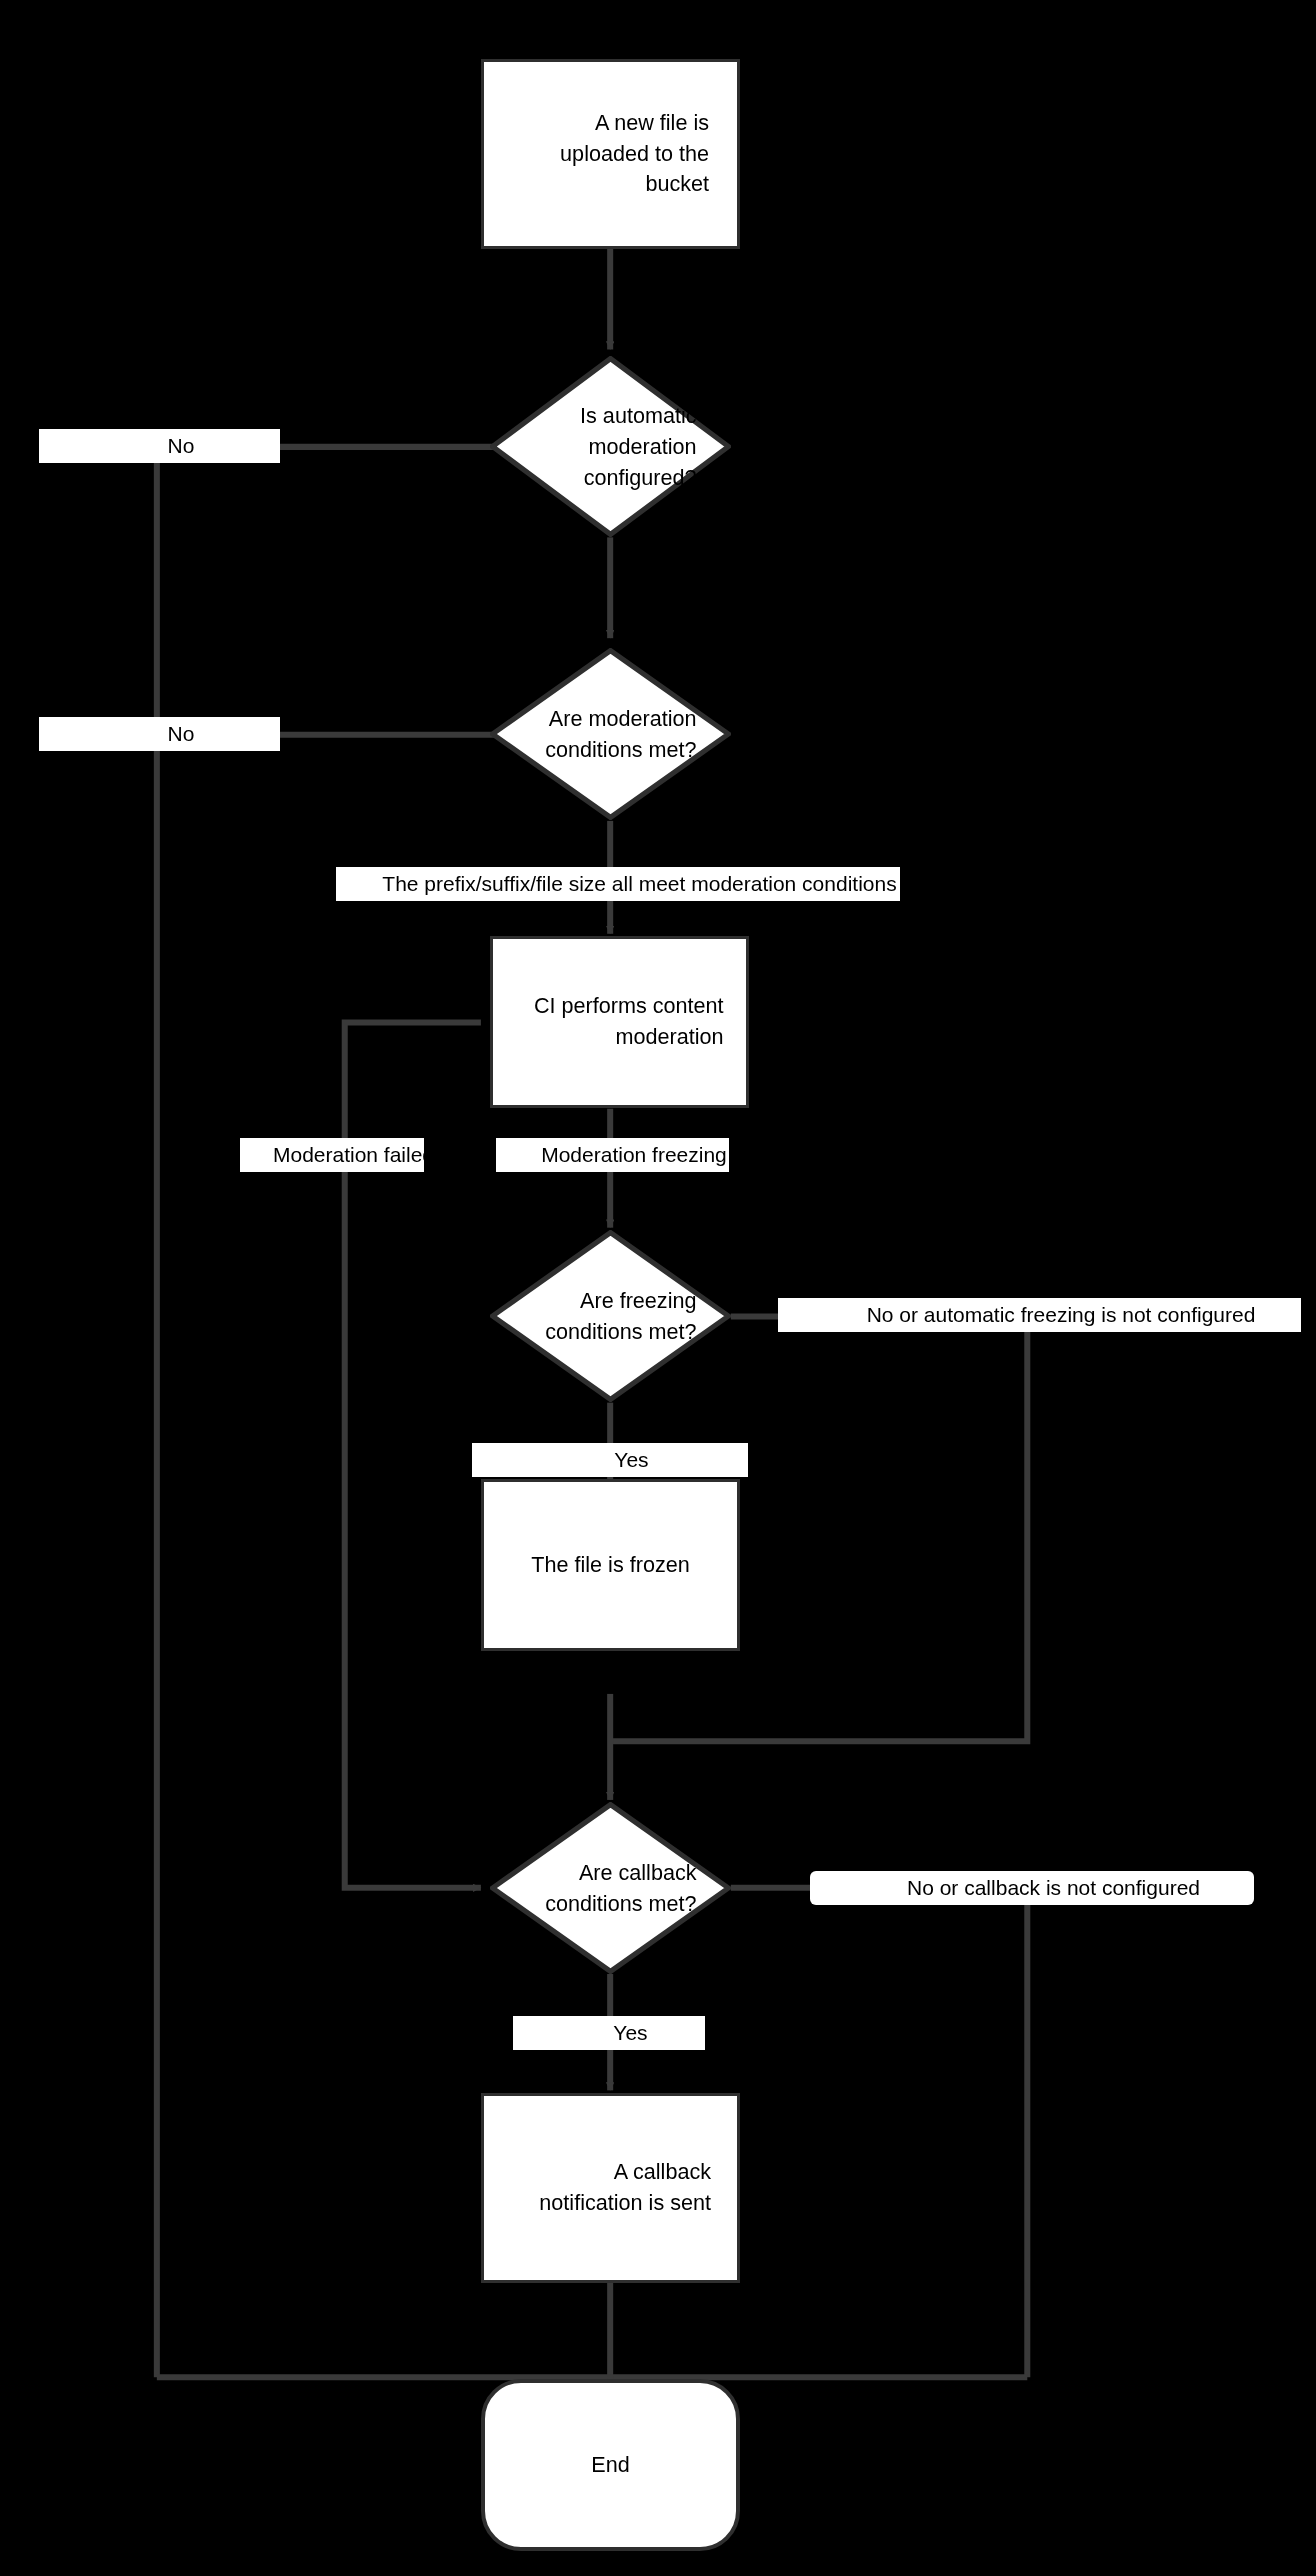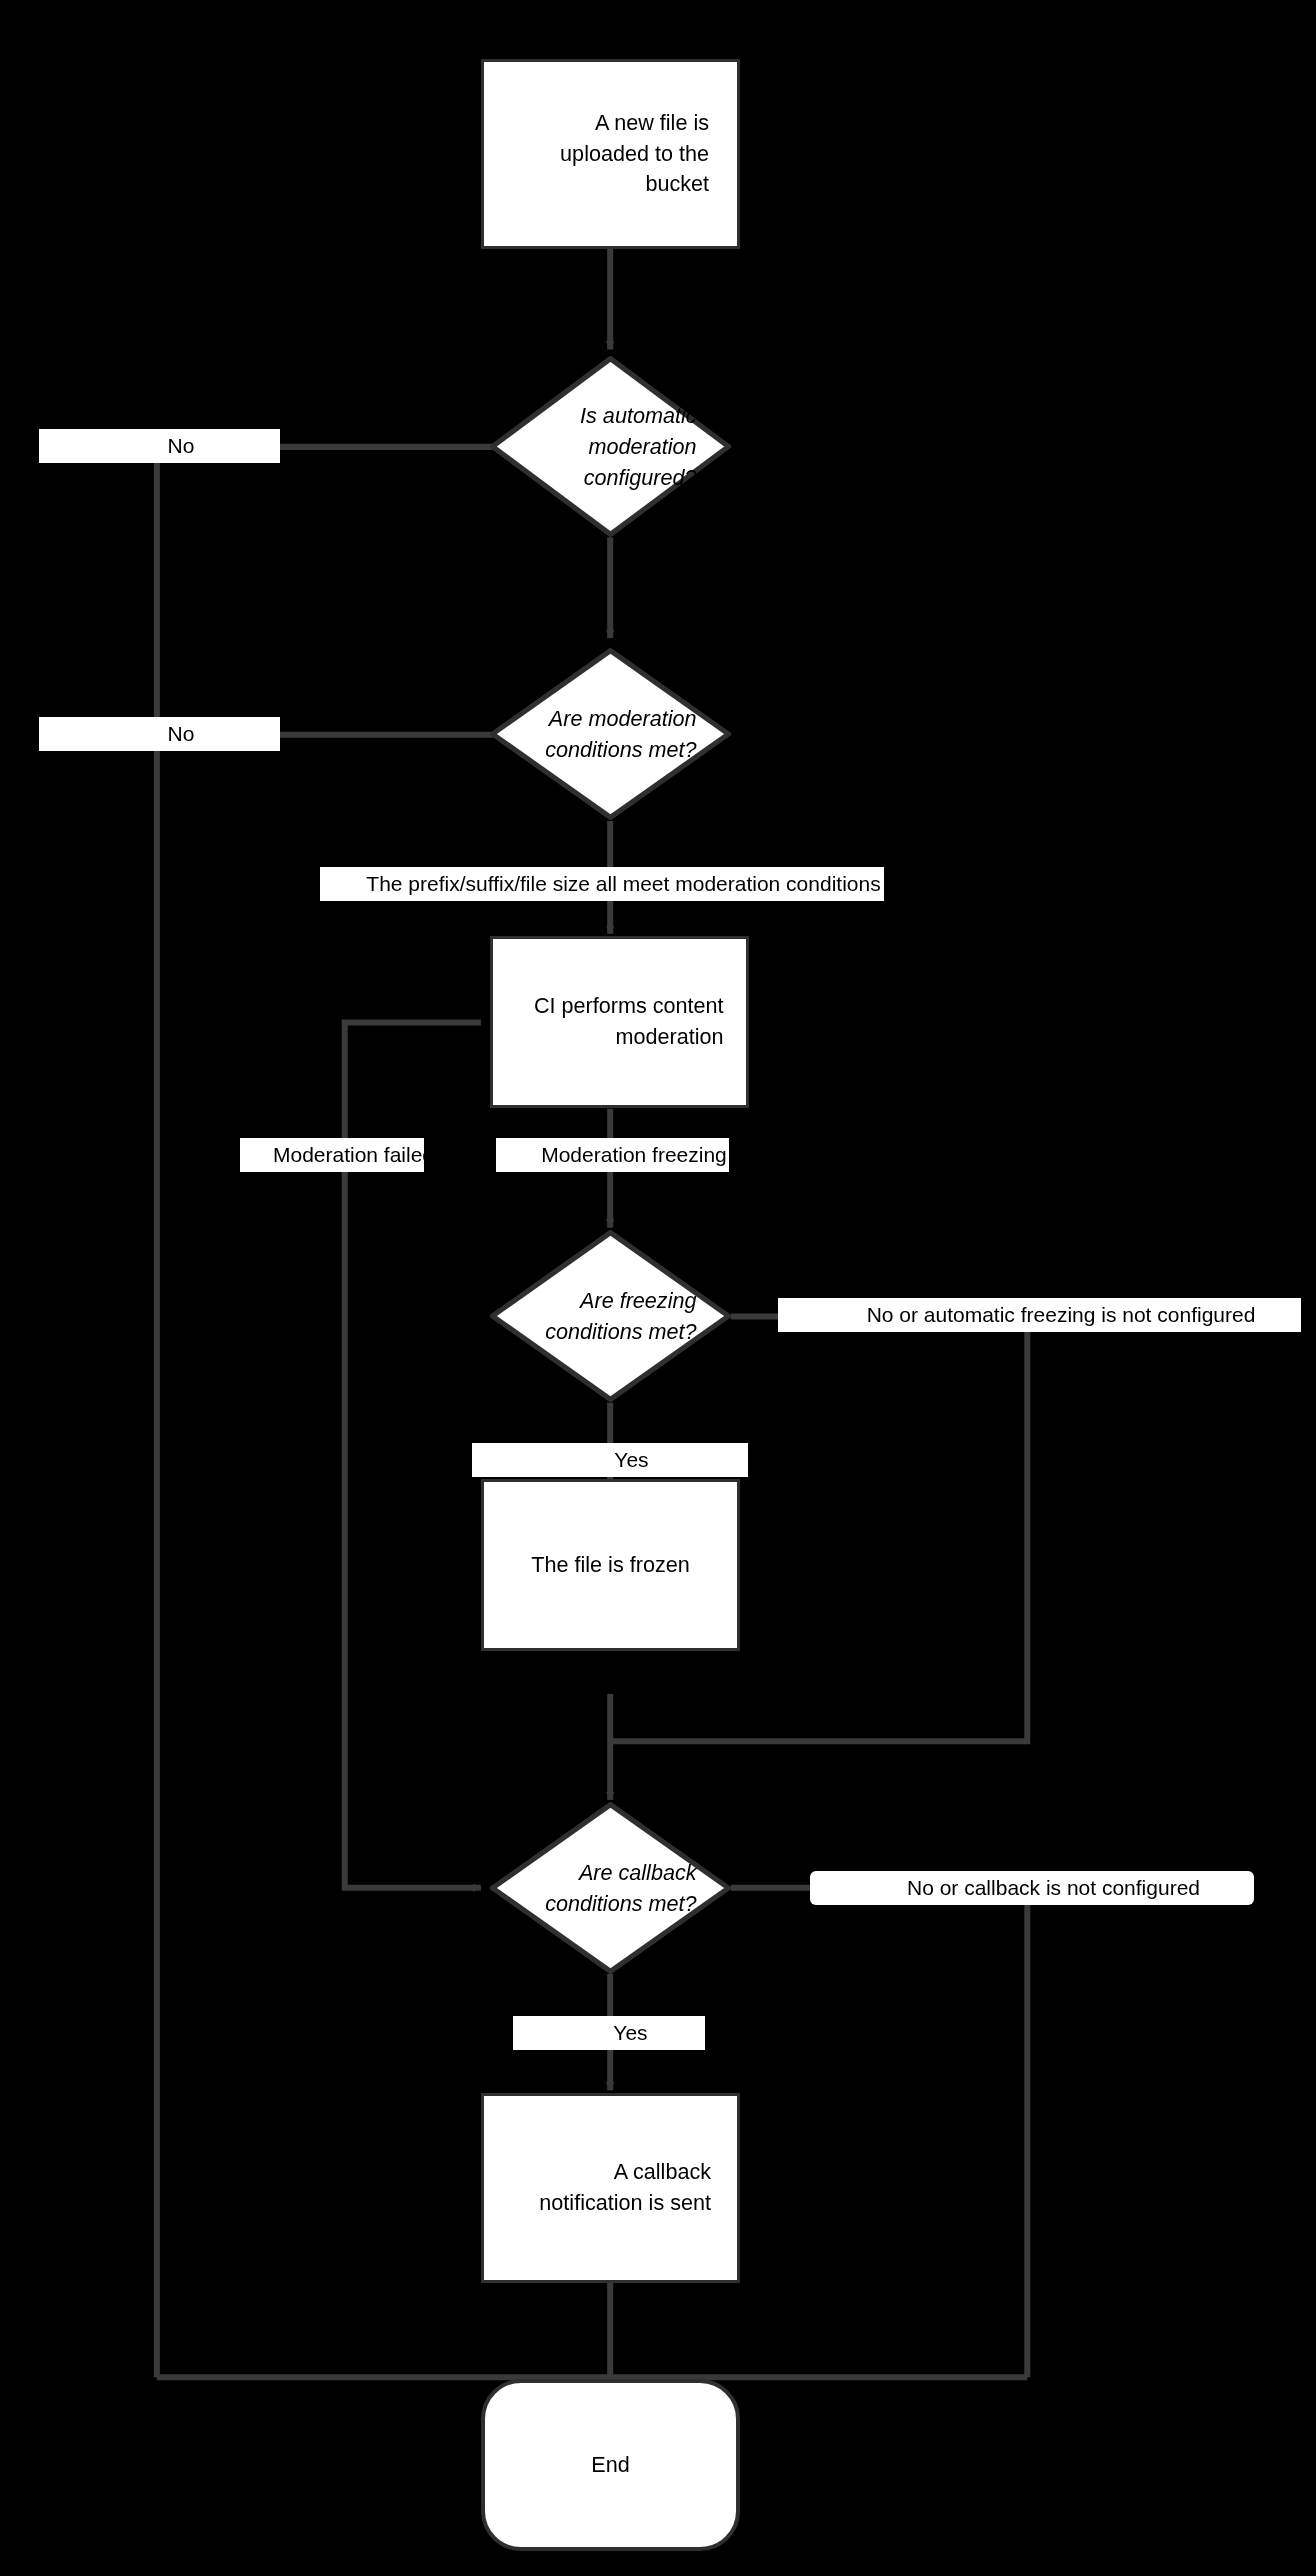--- a/index.html
+++ b/index.html
@@ -49,21 +49,20 @@
     font-size: 21.6px;
     background: transparent;
     border: none;
   }
   .decision .dtext {
     position: relative;
     z-index: 2;
     width: 172px;
     color: #000000;
     line-height: 1.45;
-    font-style: italic;
   }
   .decision .dshape {
     position: absolute;
     left: 0;
     top: 0;
     width: 100%;
     height: 100%;
     z-index: 1;
   }
   .edge-label {
@@ -176,21 +175,21 @@
   </div>
 
   <div class="edge-label" style="left:39px; top:429px; width:241px; height:34px;">
     <span>No</span>
   </div>
 
   <div class="edge-label" style="left:39px; top:717px; width:241px; height:34px;">
     <span>No</span>
   </div>
 
-  <div class="edge-label" style="left:320px; top:867px; width:564px; height:34px;">
+  <div class="edge-label" style="left:336px; top:867px; width:564px; height:34px;">
     <span>The prefix/suffix/file size all meet moderation conditions</span>
   </div>
 
   <div class="edge-label" style="left:240px; top:1138px; width:184px; height:34px;">
     <span>Moderation failed</span>
   </div>
 
   <div class="edge-label" style="left:496px; top:1138px; width:233px; height:34px;">
     <span>Moderation freezing</span>
   </div>

